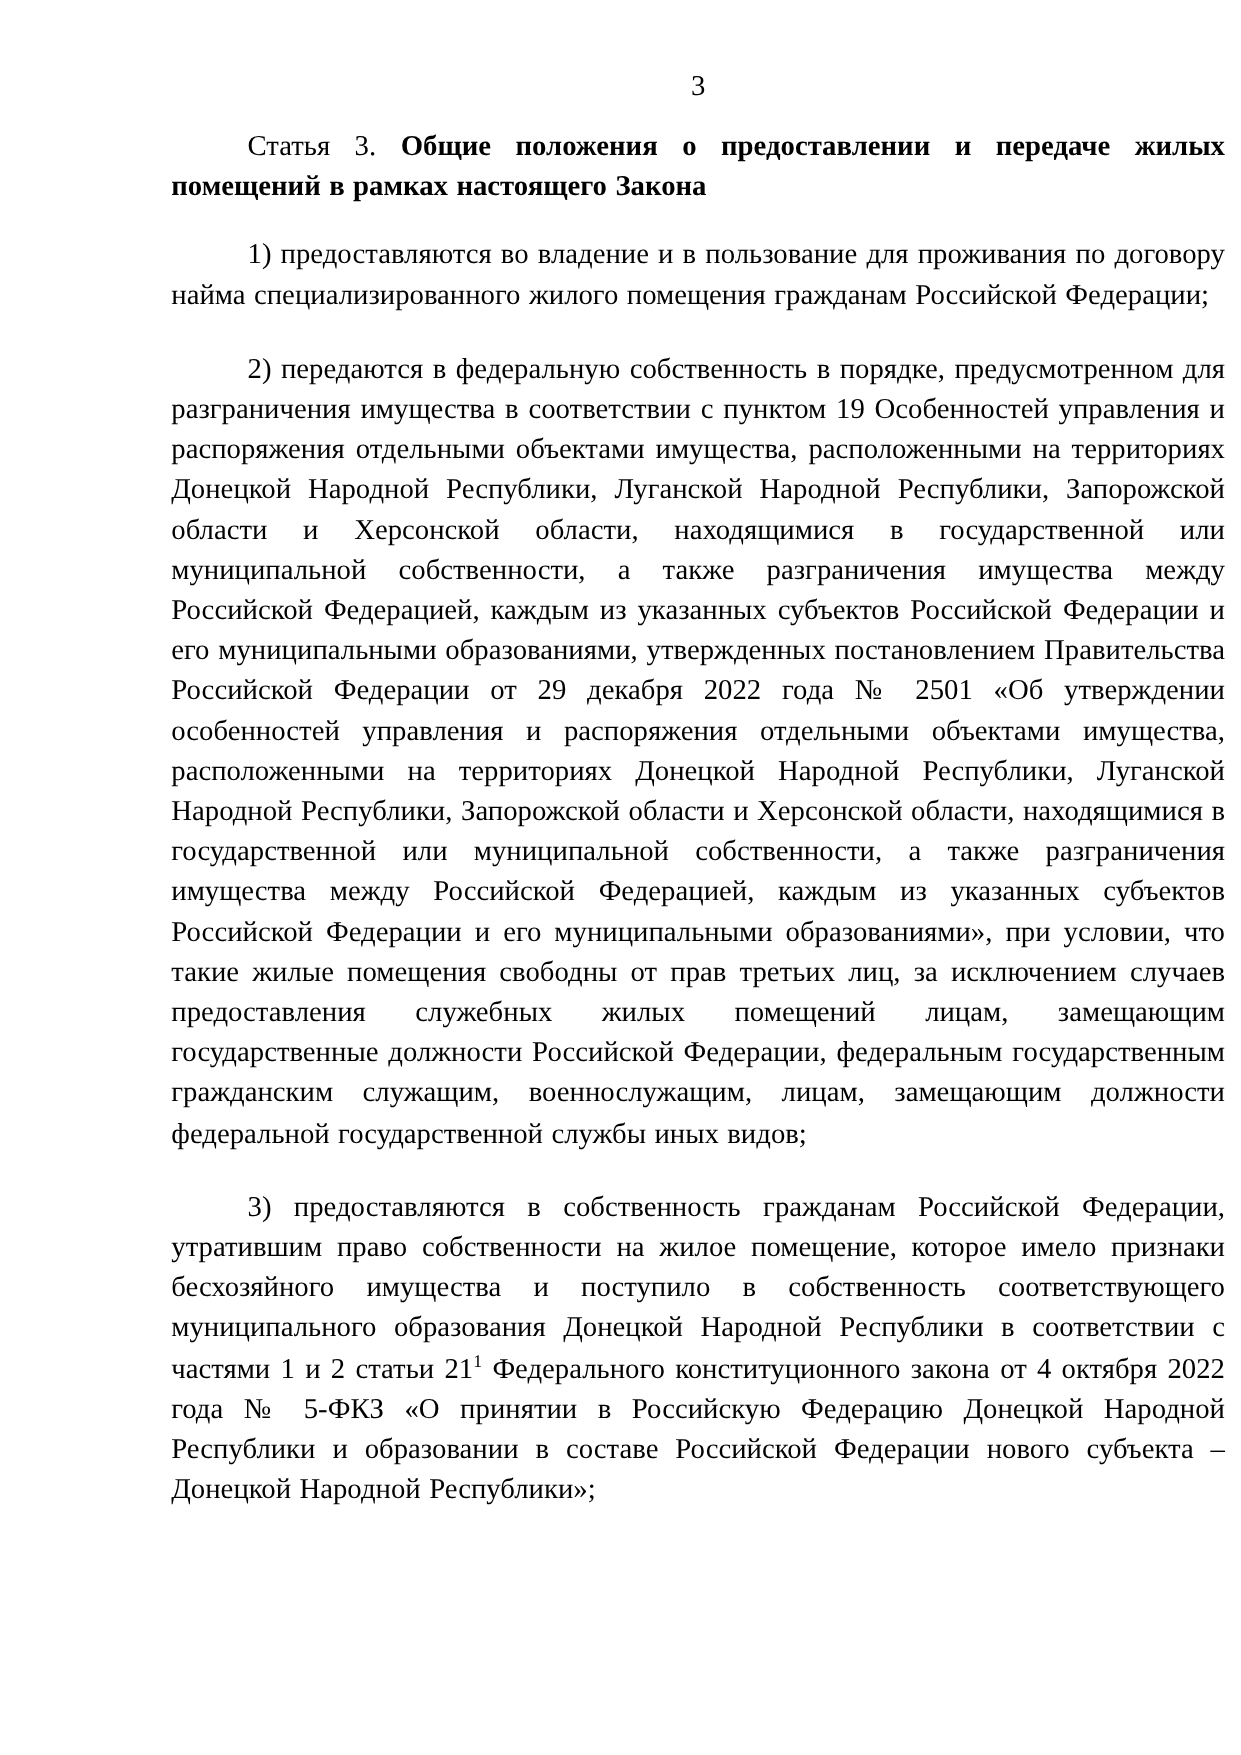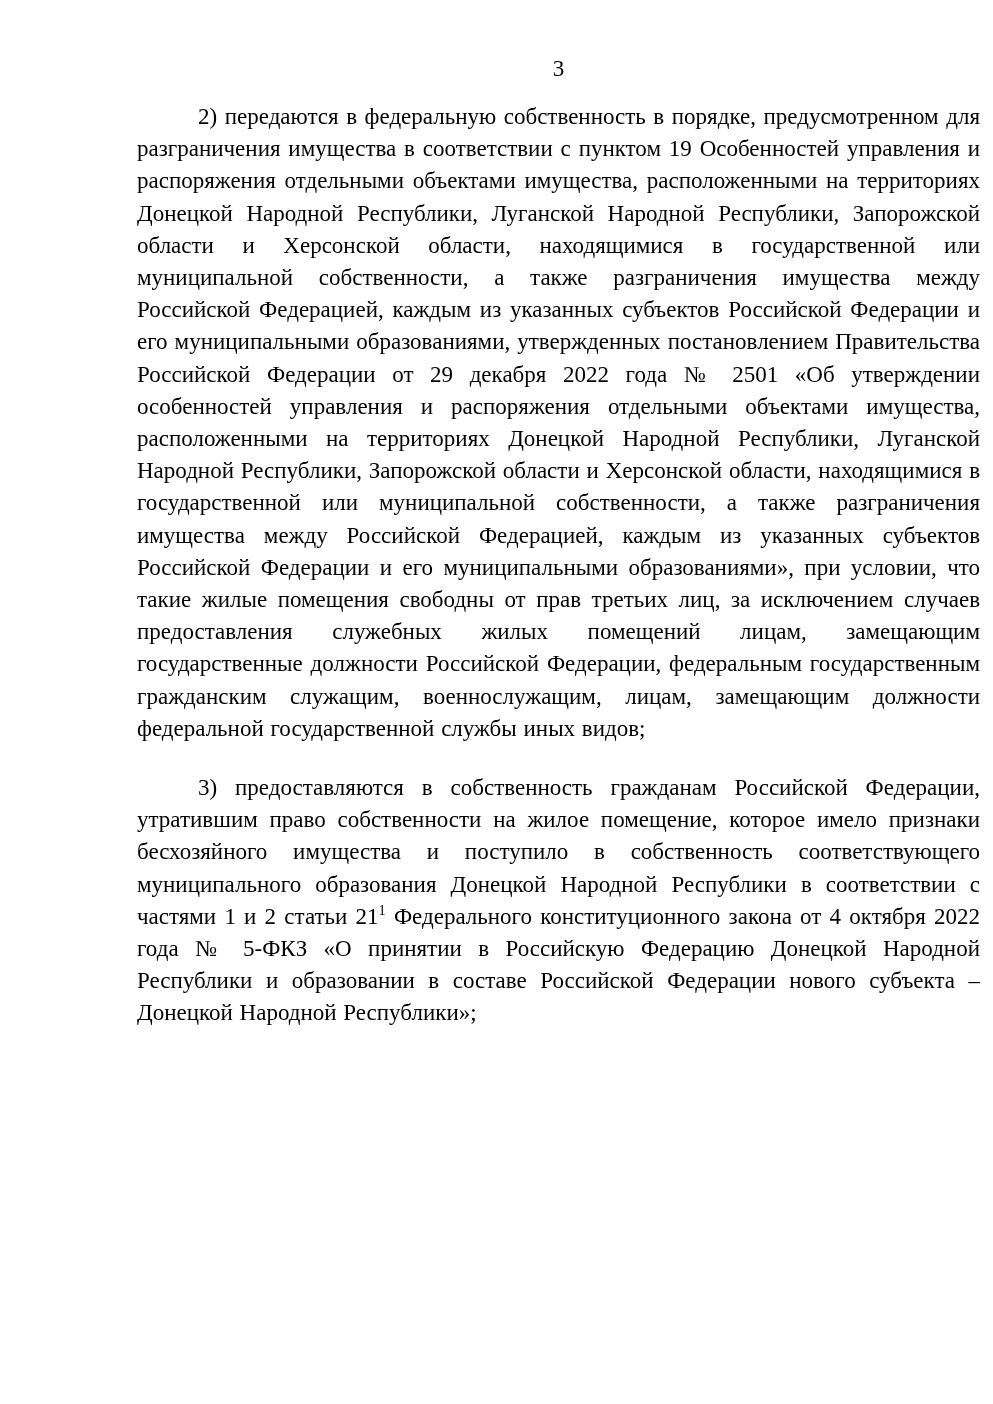--- a/index.html
+++ b/index.html
@@ -50,20 +50,22 @@
     line-height: 0;
   }
 </style>
 </head>
 <body>
 
 <div class="page">
   <div class="page-number">3</div>
 
   <div class="content">
+    <p class="heading"><span class="heading-prefix">Статья 3.</span><span class="heading-bold"> Общие положения о предоставлении и передаче жилых помещений в рамках настоящего Закона</span></p>
 
 
+    <p>1) предоставляются во владение и в пользование для проживания по договору найма специализированного жилого помещения гражданам Российской Федерации;</p>
 
     <p>2) передаются в федеральную собственность в порядке, предусмотренном для разграничения имущества в соответствии с пунктом 19 Особенностей управления и распоряжения отдельными объектами имущества, расположенными на территориях Донецкой Народной Республики, Луганской Народной Республики, Запорожской области и Херсонской области, находящимися в государственной или муниципальной собственности, а также разграничения имущества между Российской Федерацией, каждым из указанных субъектов Российской Федерации и его муниципальными образованиями, утвержденных постановлением Правительства Российской Федерации от 29 декабря 2022 года № 2501 «Об утверждении особенностей управления и распоряжения отдельными объектами имущества, расположенными на территориях Донецкой Народной Республики, Луганской Народной Республики, Запорожской области и Херсонской области, находящимися в государственной или муниципальной собственности, а также разграничения имущества между Российской Федерацией, каждым из указанных субъектов Российской Федерации и его муниципальными образованиями», при условии, что такие жилые помещения свободны от прав третьих лиц, за исключением случаев предоставления служебных жилых помещений лицам, замещающим государственные должности Российской Федерации, федеральным государственным гражданским служащим, военнослужащим, лицам, замещающим должности федеральной государственной службы иных видов;</p>
 
     <p><span>3) предоставляются в собственность гражданам Российской Федерации, утратившим право собственности на жилое помещение, которое имело признаки бесхозяйного имущества и поступило в собственность соответствующего муниципального образования Донецкой Народной Республики в соответствии с частями 1 и 2 статьи 21</span><sup>1</sup><span> Федерального конституционного закона от 4 октября 2022 года № 5-ФКЗ «О принятии в Российскую Федерацию Донецкой Народной Республики и образовании в составе Российской Федерации нового субъекта – Донецкой Народной Республики»;</span></p>
   </div>
 </div>
 
 </body></html>

